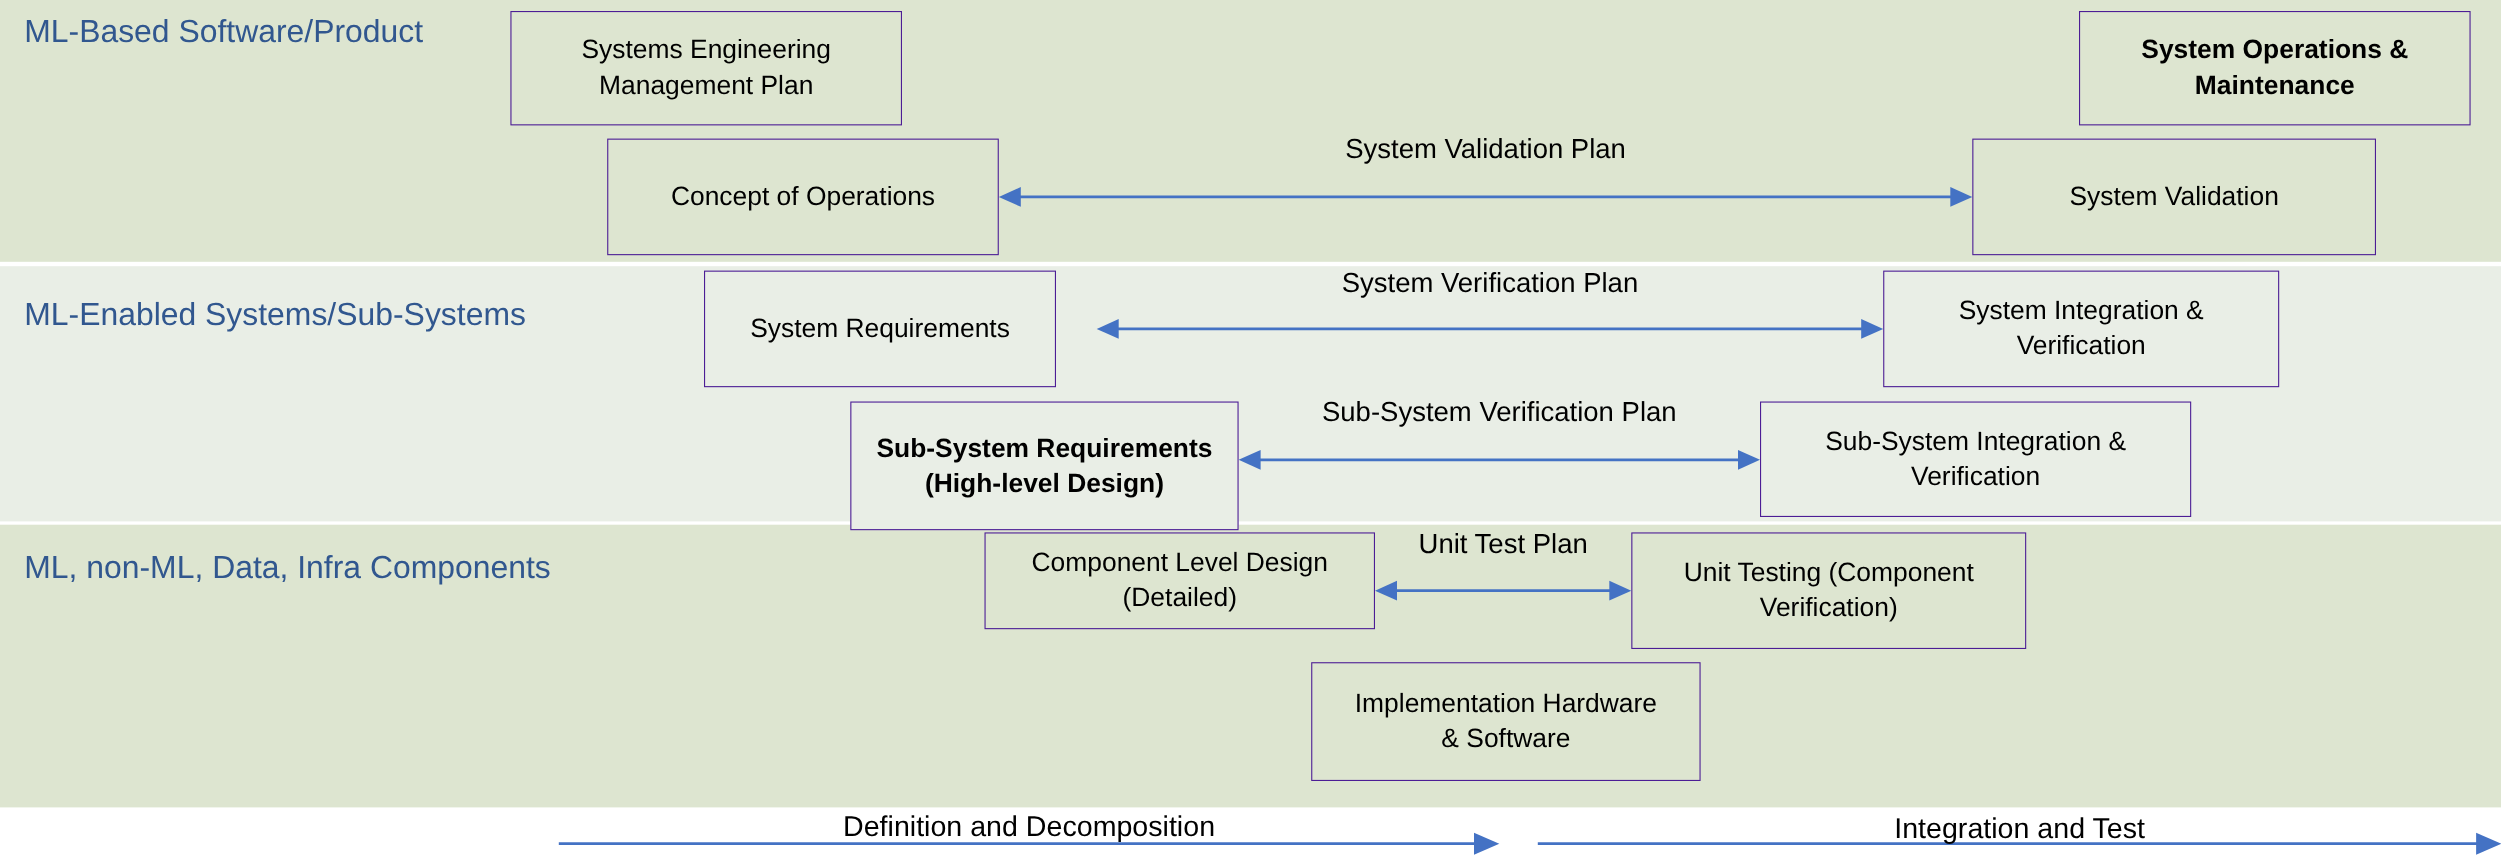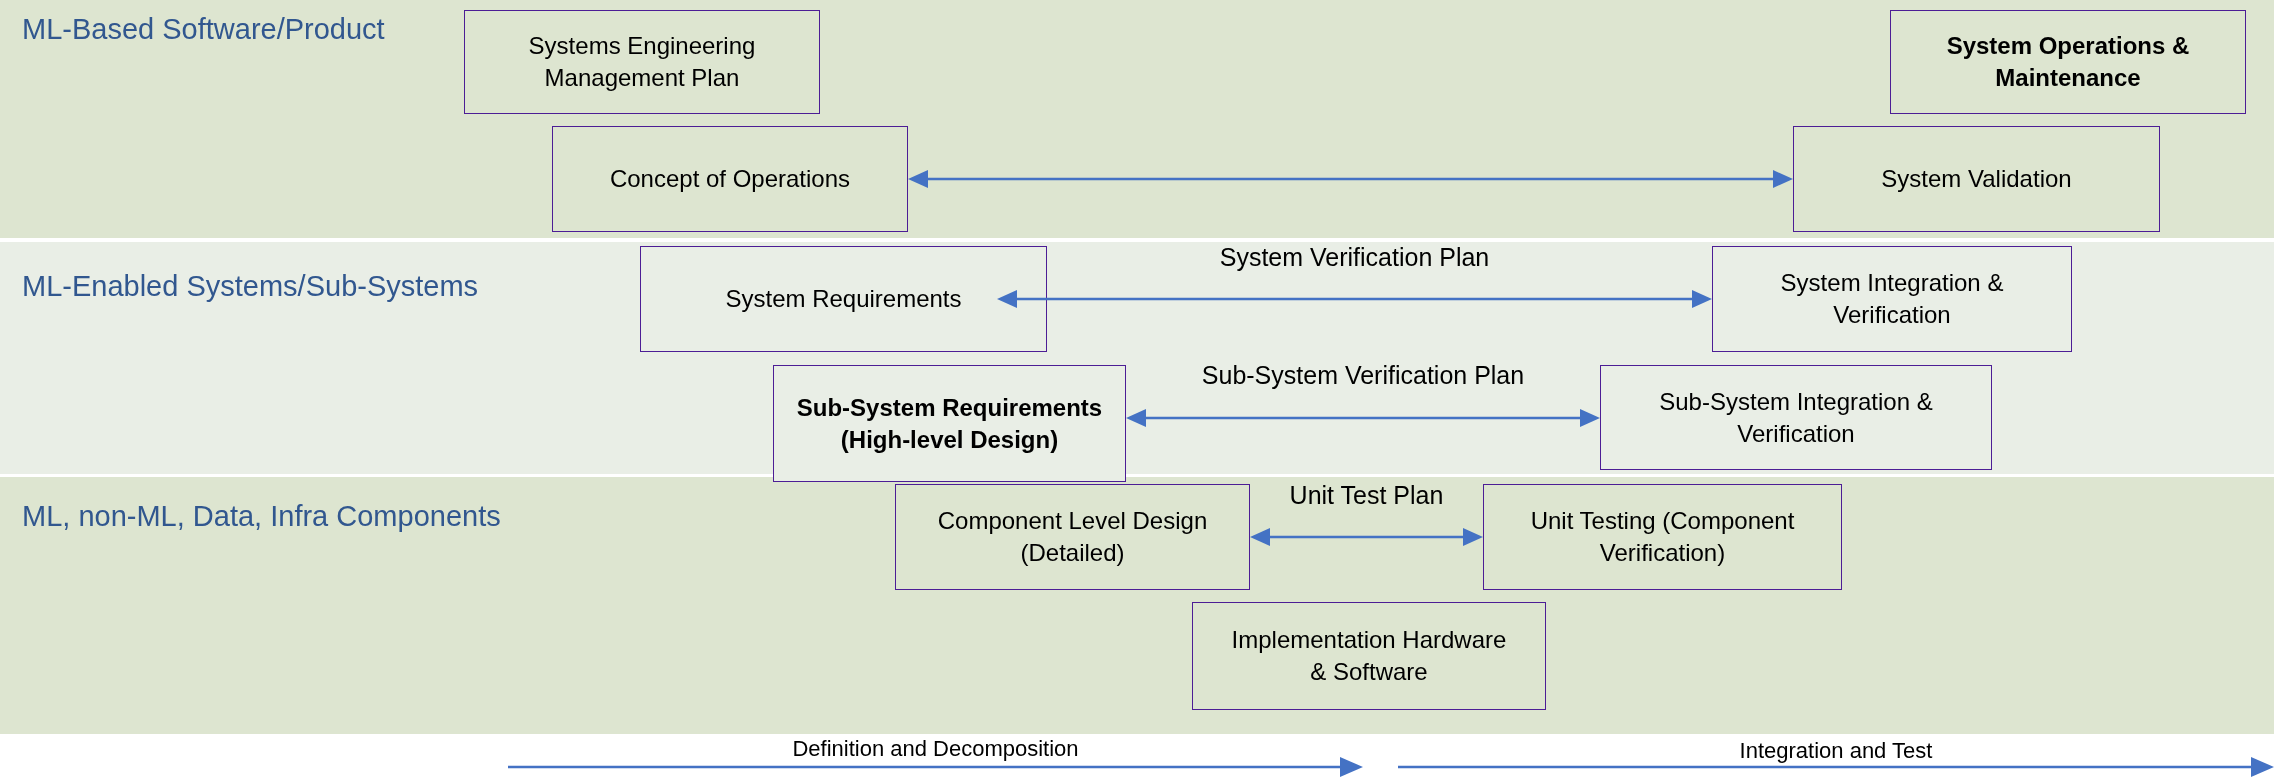--- a/index.html
+++ b/index.html
@@ -75,21 +75,21 @@
     white-space: nowrap;
     text-align: center;
   }
 
   
   .phase-arrow { position: absolute; height: 20px; }
   .phase-arrow svg { display: block; overflow: visible; }
   .phase-label {
     position: absolute;
     color: #000000;
-    font-size: 22px;
+    font-size: 26px;
     line-height: 1;
     white-space: nowrap;
     text-align: center;
   }
 </style>
 </head>
 <body>
 
 <div id="stage">
 
@@ -111,22 +111,23 @@
 
   <div class="box tone-dark" style="left:1793px; top:126px; width:367px; height:106px;">System Validation</div>
 
   <div class="conn" style="left:908px; top:166px; width:885px;">
     <svg width="885" height="26" viewBox="0 0 885 26">
       <line x1="14" y1="13" x2="871" y2="13" stroke="#4472c4" stroke-width="2.5"></line>
       <polygon points="0,13 20,4 20,22" fill="#4472c4"></polygon>
       <polygon points="885,13 865,4 865,22" fill="#4472c4"></polygon>
     </svg>
   </div>
+  <div class="conn-label" style="left:908px; top:124px; width:885px;">System Validation Plan</div>
 
-  <div class="box tone-light" style="left:640px; top:246px; width:407px; height:106px;">System Requirements</div>
+  <div class="box tone-light" style="left:640px; top:246px; width:320px; height:106px;">System Requirements</div>
 
   <div class="box tone-light" style="left:1712px; top:246px; width:360px; height:106px;">System Integration &amp;
 Verification</div>
 
   <div class="box tone-light" style="left:773px; top:365px; width:353px; height:117px;font-weight:bold;">Sub-System Requirements
 (High-level Design)</div>
 
   <div class="box tone-light" style="left:1600px; top:365px; width:392px; height:105px;">Sub-System Integration &amp;
 Verification</div>
 
@@ -142,21 +143,21 @@
   <div class="conn" style="left:1126px; top:405px; width:474px;">
     <svg width="474" height="26" viewBox="0 0 474 26">
       <line x1="14" y1="13" x2="460" y2="13" stroke="#4472c4" stroke-width="2.5"></line>
       <polygon points="0,13 20,4 20,22" fill="#4472c4"></polygon>
       <polygon points="474,13 454,4 454,22" fill="#4472c4"></polygon>
     </svg>
   </div>
 
   <div class="conn-label" style="left:1106px; top:363px; width:514px;">Sub-System Verification Plan</div>
 
-  <div class="box tone-dark" style="left:895px; top:484px; width:355px; height:106px;">Component Level Design
+  <div class="box tone-dark" style="left:895px; top:484px; width:355px; height:88px;">Component Level Design
 (Detailed)</div>
 
   <div class="box tone-dark" style="left:1483px; top:484px; width:359px; height:106px;">Unit Testing (Component
 Verification)</div>
 
   <div class="box tone-dark" style="left:1192px; top:602px; width:354px; height:108px;">Implementation Hardware
 &amp; Software</div>
 
   <div class="conn" style="left:1250px; top:524px; width:233px;">
     <svg width="233" height="26" viewBox="0 0 233 26">

